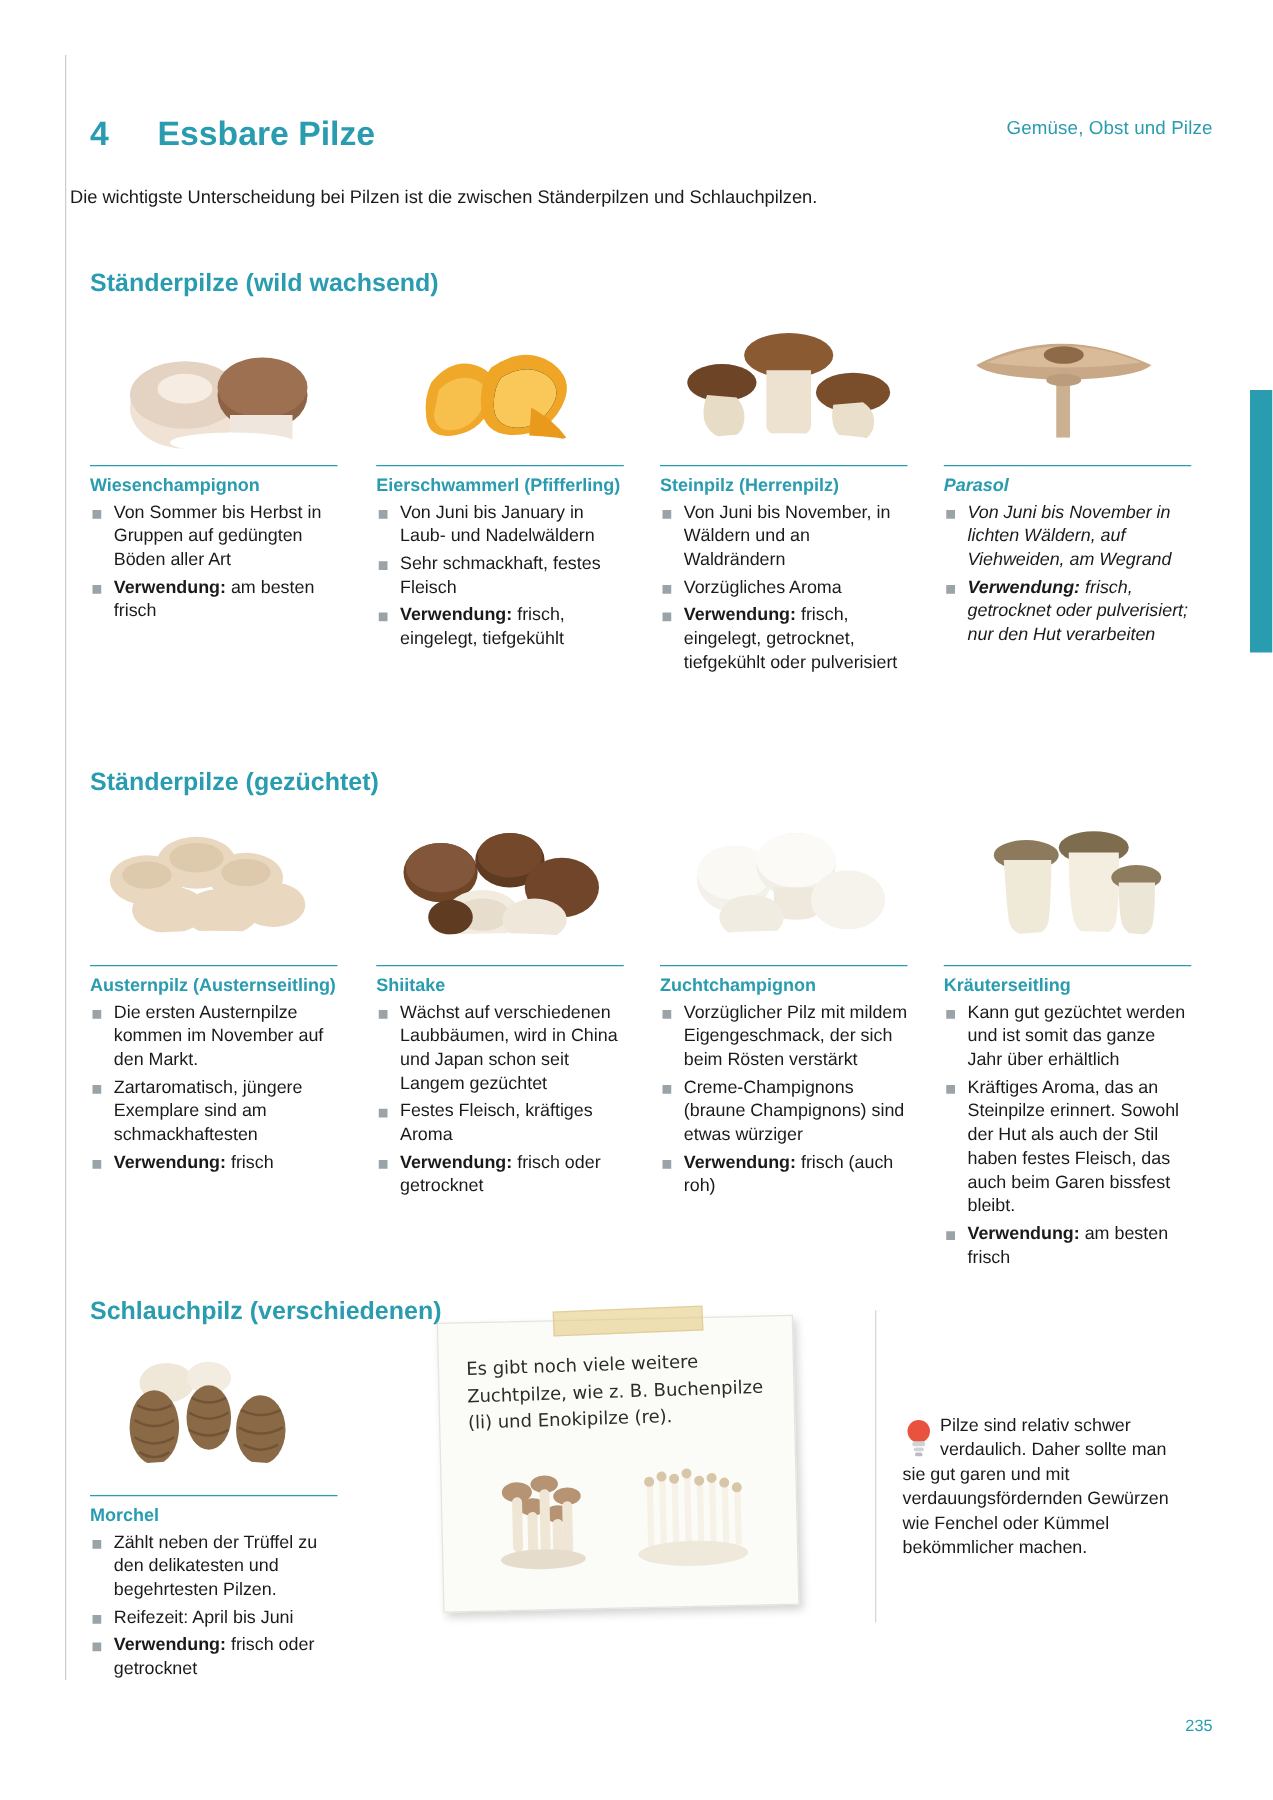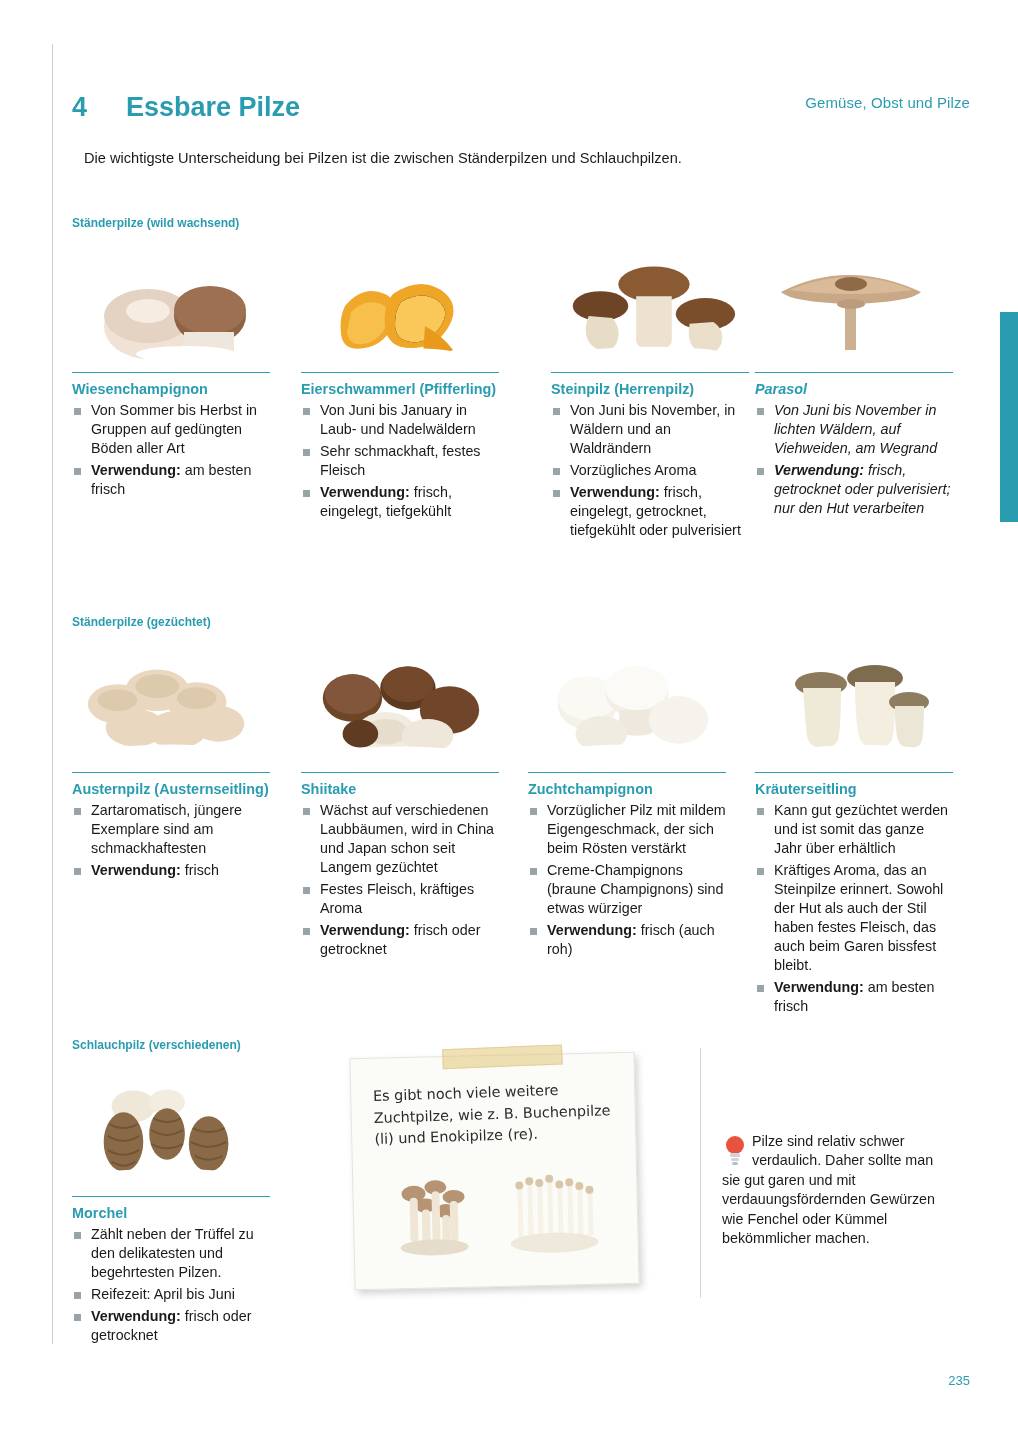--- a/index.html
+++ b/index.html
@@ -47,29 +47,29 @@
     position: absolute;
     left: 72px;
     top: 92px;
     font-size: 27px;
     font-weight: bold;
     color: #2a9cb0;
   }
   .chapter .num { display: inline-block; width: 54px; }
   .intro {
     position: absolute;
-    left: 84px;
+    left: 56px;
     top: 150px;
     width: 830px;
     font-size: 14.6px;
     color: #1a1a1a;
   }
   .section-title {
     position: absolute;
-    font-size: 12px;
+    font-size: 20px;
     font-weight: bold;
     color: #2a9cb0;
   }
   .s1 { left: 72px; top: 216px; }
   .s2 { left: 72px; top: 615px; }
   .s3 { left: 72px; top: 1038px; }
 
   .col {
     position: absolute;
     width: 198px;
@@ -114,21 +114,21 @@
     width: 7px;
     height: 7px;
     background: #9aa3a8;
   }
   ul.bullets b { font-weight: bold; }
 
   
   .row1 .col { top: 248px; }
   .row1 .c1 { left: 72px; }
   .row1 .c2 { left: 301px; }
-  .row1 .c3 { left: 528px; margin-left: 23px; }
+  .row1 .c3 { left: 528px; }
   .row1 .c4 { left: 755px; font-style: italic; }
 
   .row2 .col { top: 648px; }
   .row2 .c1 { left: 72px; }
   .row2 .c2 { left: 301px; }
   .row2 .c3 { left: 528px; }
   .row2 .c4 { left: 755px; }
 
   .row3 .col { top: 1072px; }
   .row3 .c1 { left: 72px; }
@@ -326,20 +326,21 @@
             <ellipse cx="86" cy="38" rx="22" ry="12"></ellipse>
             <ellipse cx="126" cy="50" rx="20" ry="11"></ellipse>
             <ellipse cx="46" cy="52" rx="20" ry="11"></ellipse>
           </g>
           <ellipse cx="100" cy="104" rx="72" ry="7" fill="#ffffff"></ellipse>
         </svg>
       </div>
       <div class="rule"></div>
       <div class="name">Austernpilz (Austernseitling)</div>
       <ul class="bullets">
+        <li><span>Die ersten Austernpilze kommen im November auf den Markt.</span></li>
         <li><span>Zartaromatisch, jüngere Exemplare sind am schmackhaftesten</span></li>
         <li><b>Verwendung:</b><span> frisch</span></li>
       </ul>
     </div>
 
     <div class="col c2">
       <div class="imgbox">
         <svg width="200" height="118" viewBox="0 0 200 118">
           <ellipse cx="52" cy="50" rx="30" ry="24" fill="#6e4527"></ellipse>
           <ellipse cx="52" cy="46" rx="28" ry="20" fill="#82563a"></ellipse>

